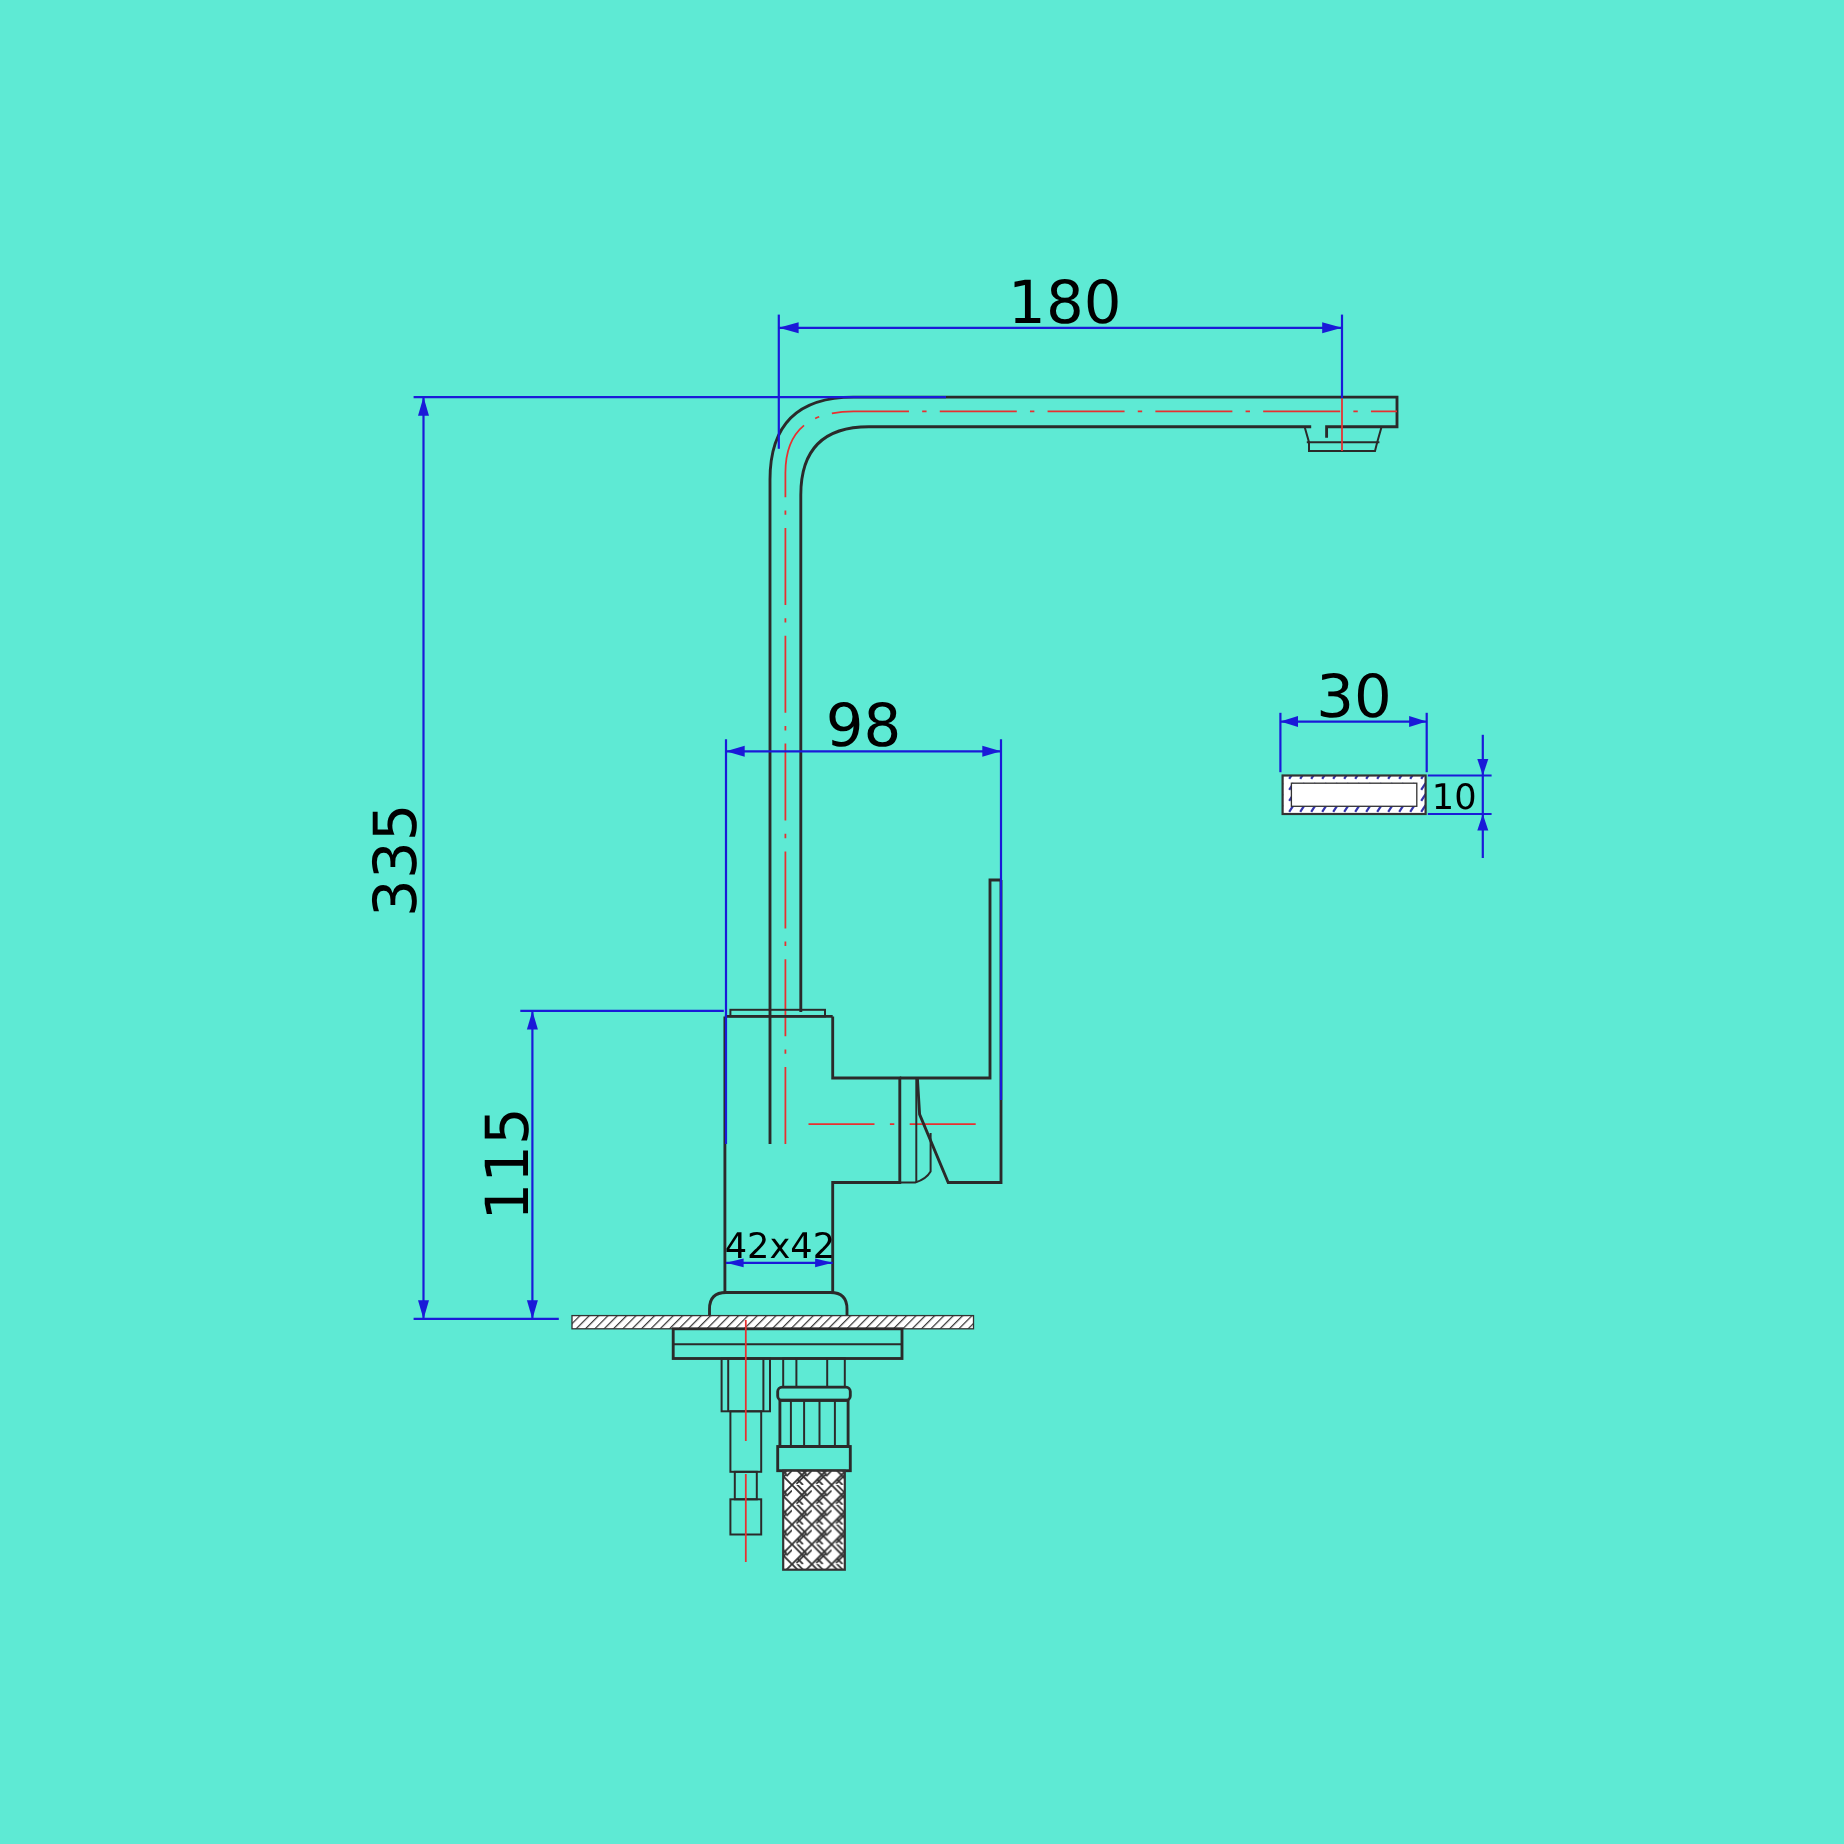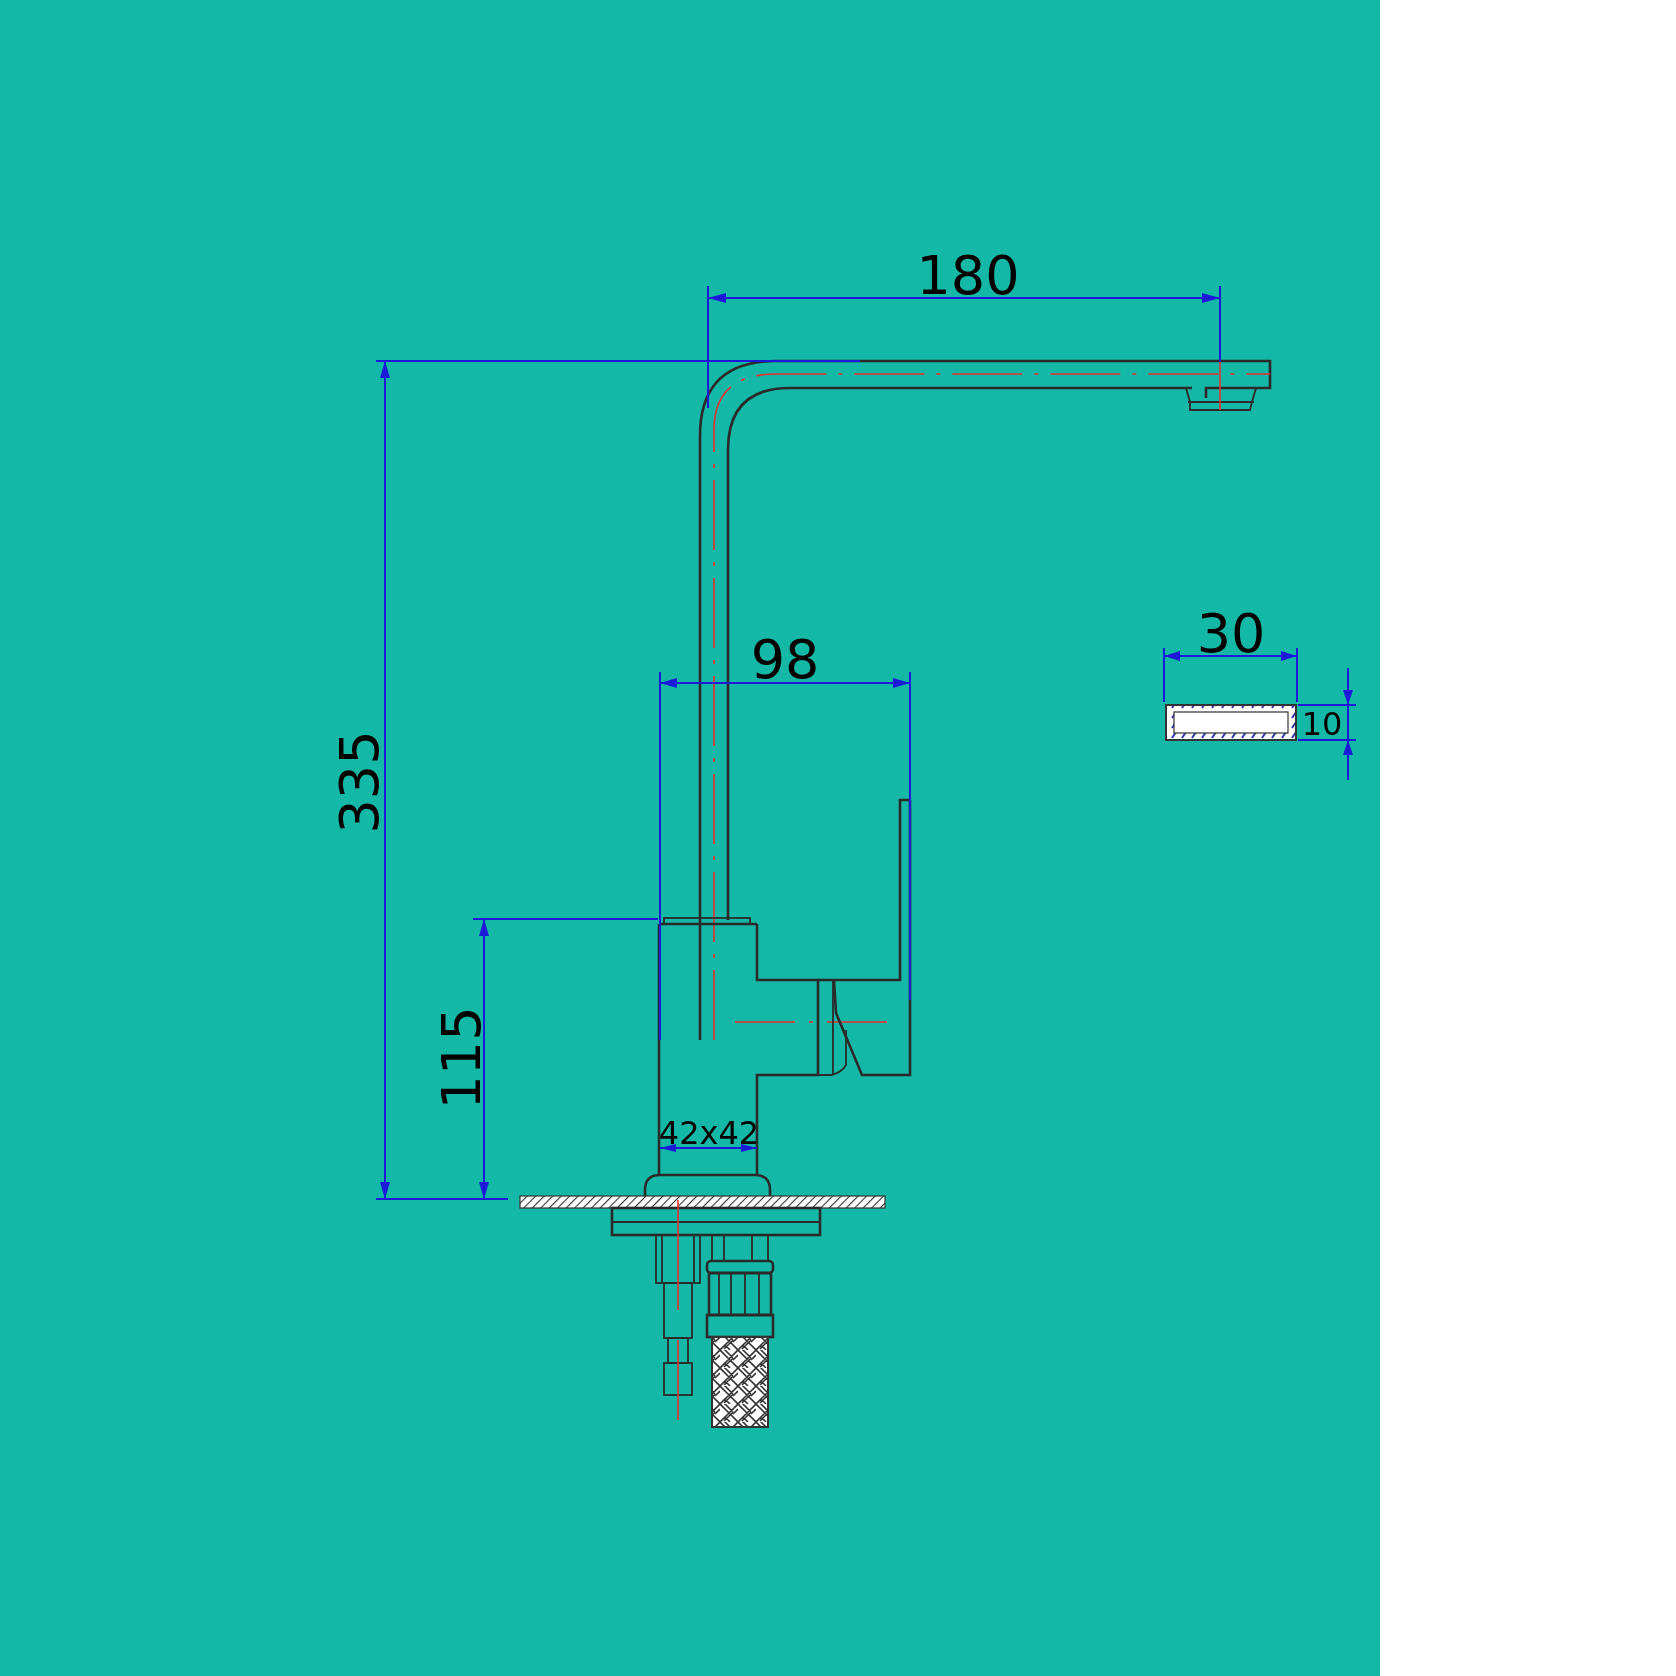--- a/index.html
+++ b/index.html
@@ -1,17 +1,17 @@
 <!DOCTYPE html>
 <html><head>
   <meta charset="utf-8">
   <style>
     html, body { margin: 0; padding: 0; background: #ffffff; }
     body { width: 1676px; height: 1676px; overflow: hidden; }
-    .canvas { position: relative; width: 1380px; height: 1676px; background: #14b8a6; }
+    .canvas { position: relative; width: 1676px; height: 1676px; background: #5eead4; }
     svg { position: absolute; left: 0; top: 0; }
     .dim-text { font-family: "DejaVu Sans", sans-serif; fill: #000000; }
     .obj { fill: none; stroke: #2a2a2a; stroke-width: 2.6; }
     .obj-thin { fill: none; stroke: #2a2a2a; stroke-width: 1.8; }
     .dim { fill: none; stroke: #1a1ad8; stroke-width: 2; }
     .center { fill: none; stroke: #e83030; stroke-width: 1.6; stroke-dasharray: 70 12 4 12; }
     .center-solid { fill: none; stroke: #e83030; stroke-width: 1.6; }
     .arrow { fill: #1a1ad8; stroke: none; }
   </style>
 </head>

